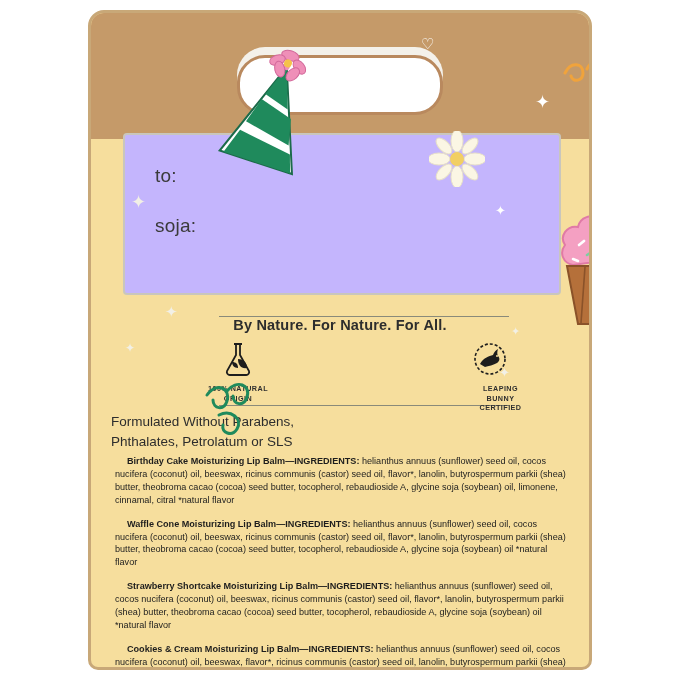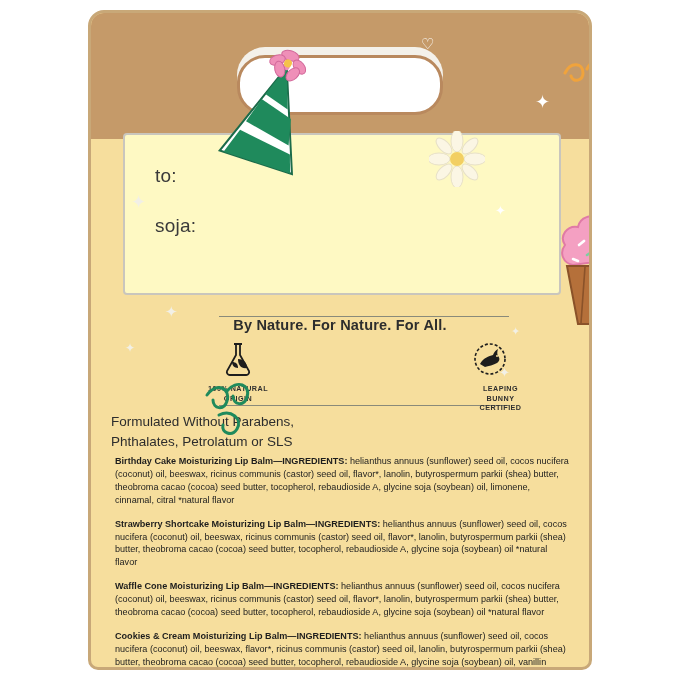--- a/index.html
+++ b/index.html
@@ -60,21 +60,21 @@
     border-radius: 28px;
   }
 
   
   .gift-label {
     position: absolute;
     left: 32px;
     top: 120px;
     width: 438px;
     height: 162px;
-    background: #fef9c3;
+    background: #c4b5fd;
     border: 2px solid #c9c6bd;
     border-radius: 4px;
     box-sizing: border-box;
     padding: 30px 0 0 30px;
   }
   .gift-line {
     font-size: 19px;
     color: #3a3a3a;
     margin-bottom: 28px;
     letter-spacing: .2px;
@@ -146,21 +146,21 @@
     left: 24px;
     top: 442px;
     width: 456px;
     color: #1d1d1d;
   }
   .ing-block {
     margin-bottom: 11px;
     font-size: 9.1px;
     line-height: 1.42;
   }
-  .ing-block b { font-weight: bold; }
+  .ing-block b { font-weight: bold; margin-left: 12px; }
 
   
   .deco { position: absolute; }
 
   
   .hat { left: 120px; top: 34px; width: 120px; height: 150px; }
 
   
   .cupcake { left: 452px; top: 140px; width: 132px; height: 190px; }
 
@@ -221,24 +221,24 @@
   </div>
 
   <div class="without" style="white-space:pre-line;">Formulated Without Parabens,
 Phthalates, Petrolatum or SLS</div>
 
   <div class="ingredients">
     <div class="ing-block">
       <b>Birthday Cake Moisturizing Lip Balm—INGREDIENTS:</b><span> helianthus annuus (sunflower) seed oil, cocos nucifera (coconut) oil, beeswax, ricinus communis (castor) seed oil, flavor*, lanolin, butyrospermum parkii (shea) butter, theobroma cacao (cocoa) seed butter, tocopherol, rebaudioside A, glycine soja (soybean) oil, limonene, cinnamal, citral   *natural flavor</span>
     </div>
     <div class="ing-block">
+      <b>Waffle Cone Moisturizing Lip Balm—INGREDIENTS:</b><span> helianthus annuus (sunflower) seed oil, cocos nucifera (coconut) oil, beeswax, ricinus communis (castor) seed oil, flavor*, lanolin, butyrospermum parkii (shea) butter, theobroma cacao (cocoa) seed butter, tocopherol, rebaudioside A, glycine soja (soybean) oil   *natural flavor</span>
+    </div>
+    <div class="ing-block">
       <b>Strawberry Shortcake Moisturizing Lip Balm—INGREDIENTS:</b><span> helianthus annuus (sunflower) seed oil, cocos nucifera (coconut) oil, beeswax, ricinus communis (castor) seed oil, flavor*, lanolin, butyrospermum parkii (shea) butter, theobroma cacao (cocoa) seed butter, tocopherol, rebaudioside A, glycine soja (soybean) oil   *natural flavor</span>
-    </div>
-    <div class="ing-block">
-      <b>Waffle Cone Moisturizing Lip Balm—INGREDIENTS:</b><span> helianthus annuus (sunflower) seed oil, cocos nucifera (coconut) oil, beeswax, ricinus communis (castor) seed oil, flavor*, lanolin, butyrospermum parkii (shea) butter, theobroma cacao (cocoa) seed butter, tocopherol, rebaudioside A, glycine soja (soybean) oil   *natural flavor</span>
     </div>
     <div class="ing-block">
       <b>Cookies &amp; Cream Moisturizing Lip Balm—INGREDIENTS:</b><span> helianthus annuus (sunflower) seed oil, cocos nucifera (coconut) oil, beeswax, flavor*, ricinus communis (castor) seed oil, lanolin, butyrospermum parkii (shea) butter, theobroma cacao (cocoa) seed butter, tocopherol, rebaudioside A, glycine soja (soybean) oil, vanillin   *natural flavor</span>
     </div>
   </div>
 
   <div class="deco hat">
     <svg width="120" height="150" viewBox="0 0 120 150">
       <g transform="rotate(18 60 75)">
         <path d="M58 18 L20 118 L96 118 Z" fill="#ffffff" stroke="#1c6b4a" stroke-width="2"></path>

